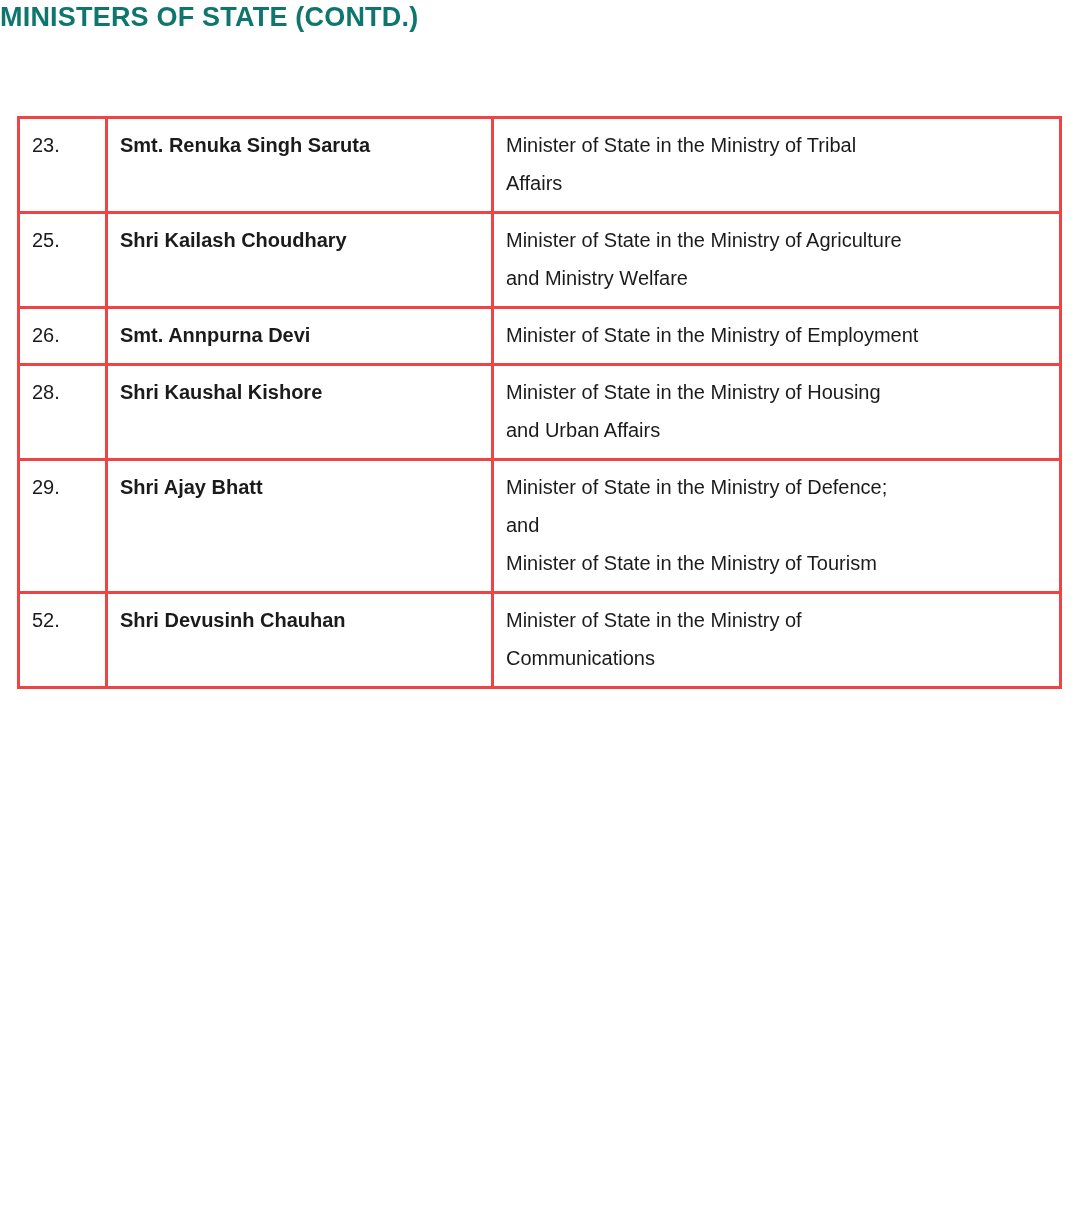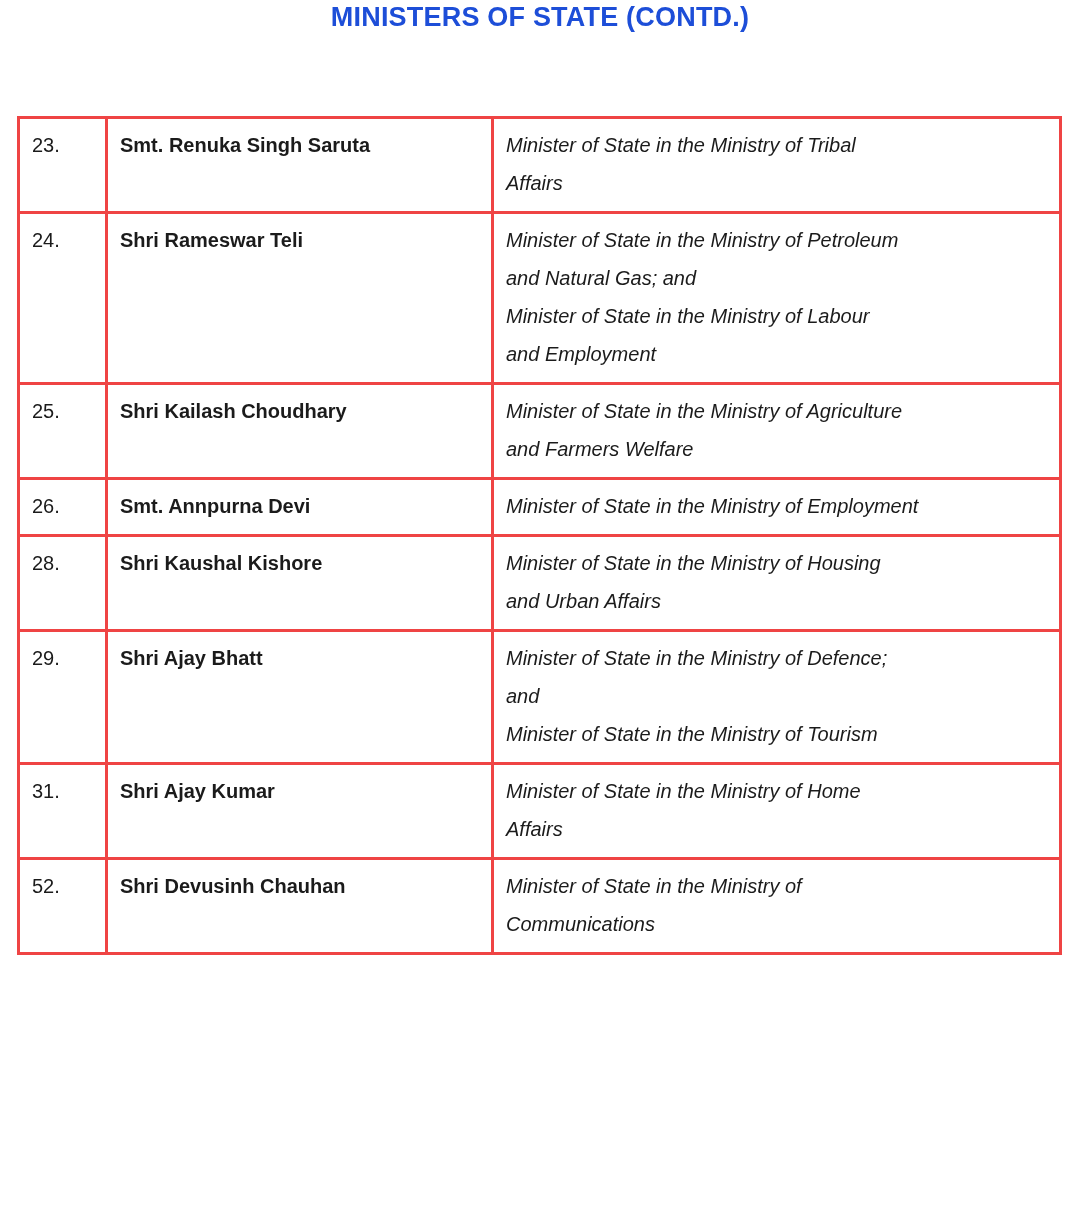--- a/index.html
+++ b/index.html
@@ -15,25 +15,25 @@
     font-family: "Liberation Sans", sans-serif;
     color: #1b1b1b;
     overflow: hidden;
   }
   .doc-title {
     position: absolute;
     top: 2px;
     left: 0;
     width: 100%;
     margin: 0;
-    text-align: center;
+    text-align: left;
     font-size: 27px;
     font-weight: bold;
     letter-spacing: 0.2px;
-    color: #1d4ed8;
+    color: #0f766e;
   }
   table.ministers {
     position: absolute;
     left: 17px;
     top: 116px;
     width: 1045px;
     border-collapse: collapse;
     table-layout: fixed;
   }
   table.ministers td {
@@ -52,55 +52,44 @@
   }
   td.col-name {
     width: 363px;
     font-weight: bold;
   }
   td.col-pos {
     width: auto;
   }
   .position-line {
     white-space: nowrap;
-    font-style: italic;
   }
 </style>
 </head>
 <body>
 
 <div class="page">
   <h1 class="doc-title">MINISTERS OF STATE (CONTD.)</h1>
 
   <table class="ministers">
     <tbody>
         <tr>
           <td class="col-num">23.</td>
           <td class="col-name">Smt. Renuka Singh Saruta</td>
           <td class="col-pos">
             <div class="position-line">Minister of State in the Ministry of Tribal</div>
             <div class="position-line">Affairs</div>
           </td>
         </tr>
         <tr>
-          <td class="col-num">24.</td>
-          <td class="col-name">Shri Rameswar Teli</td>
-          <td class="col-pos">
-            <div class="position-line">Minister of State in the Ministry of Petroleum</div>
-            <div class="position-line">and Natural Gas; and</div>
-            <div class="position-line">Minister of State in the Ministry of Labour</div>
-            <div class="position-line">and Employment</div>
-          </td>
-        </tr>
-        <tr>
           <td class="col-num">25.</td>
           <td class="col-name">Shri Kailash Choudhary</td>
           <td class="col-pos">
             <div class="position-line">Minister of State in the Ministry of Agriculture</div>
-            <div class="position-line">and Farmers Welfare</div>
+            <div class="position-line">and Ministry Welfare</div>
           </td>
         </tr>
         <tr>
           <td class="col-num">26.</td>
           <td class="col-name">Smt. Annpurna Devi</td>
           <td class="col-pos">
             <div class="position-line">Minister of State in the Ministry of Employment</div>
           </td>
         </tr>
         <tr>
@@ -114,28 +103,20 @@
         <tr>
           <td class="col-num">29.</td>
           <td class="col-name">Shri Ajay Bhatt</td>
           <td class="col-pos">
             <div class="position-line">Minister of State in the Ministry of Defence;</div>
             <div class="position-line">and</div>
             <div class="position-line">Minister of State in the Ministry of Tourism</div>
           </td>
         </tr>
         <tr>
-          <td class="col-num">31.</td>
-          <td class="col-name">Shri Ajay Kumar</td>
-          <td class="col-pos">
-            <div class="position-line">Minister of State in the Ministry of Home</div>
-            <div class="position-line">Affairs</div>
-          </td>
-        </tr>
-        <tr>
           <td class="col-num">52.</td>
           <td class="col-name">Shri Devusinh Chauhan</td>
           <td class="col-pos">
             <div class="position-line">Minister of State in the Ministry of</div>
             <div class="position-line">Communications</div>
           </td>
         </tr>
       </tbody>
   </table>
 </div>

